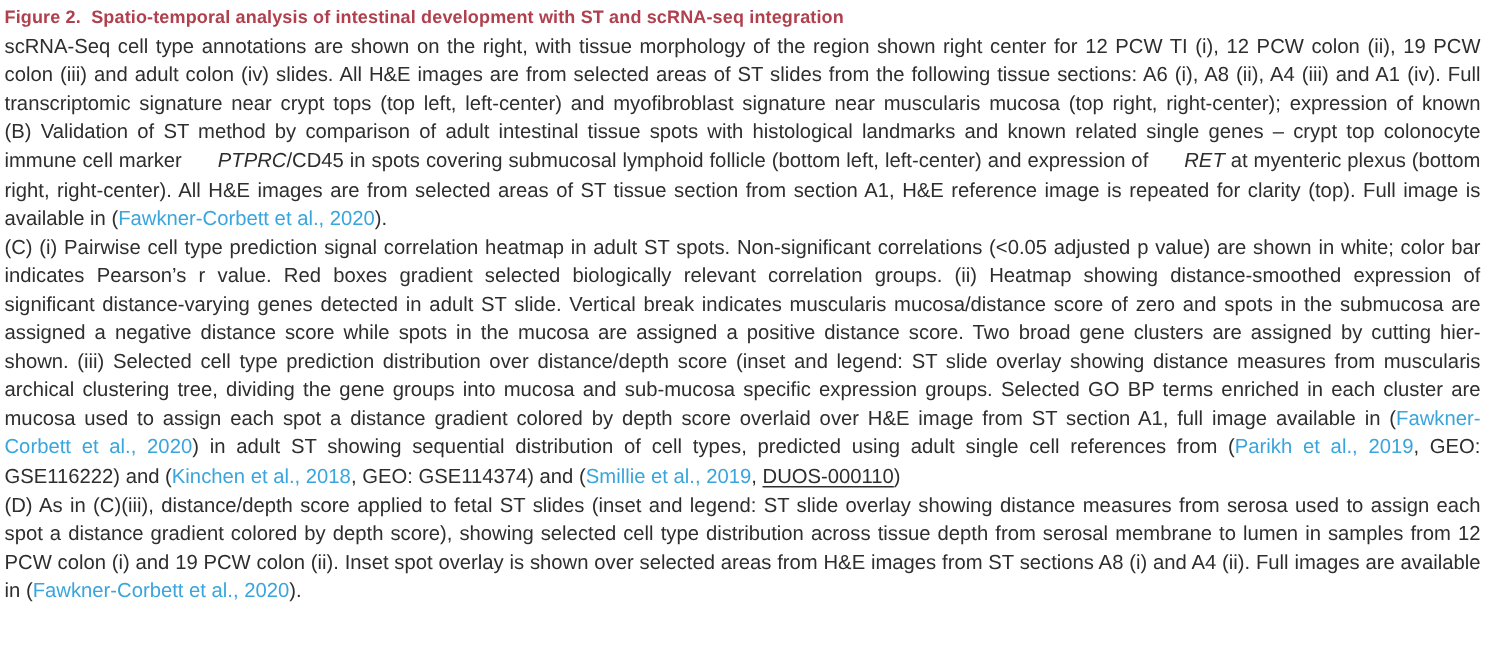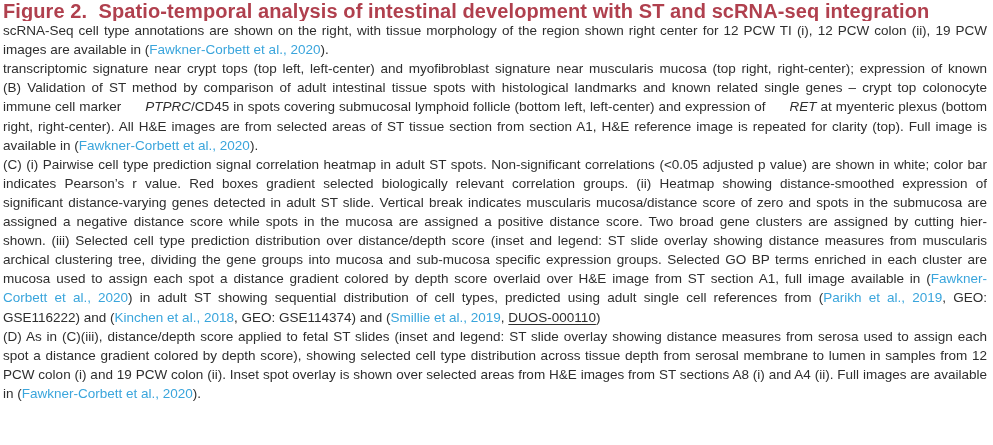--- a/index.html
+++ b/index.html
@@ -17,21 +17,21 @@
     width: 993px;
     padding: 2px 6px 0 3px;
     font-family: "Liberation Sans", sans-serif;
     font-size: 13.5px;
     line-height: 19.1px;
     color: var(--body-color, #2e2e2e);
     -webkit-font-smoothing: antialiased;
   }
   .figure-title {
     font-weight: 700;
-    font-size: 20px;
+    font-size: 12px;
     height: 19.1px;
     overflow: hidden;
     color: var(--title-color, #b0404e);
     letter-spacing: 0.1px;
   }
   .cap-line {
     text-align: justify;
     text-align-last: justify;
     text-justify: inter-word;
     height: 19.1px;
@@ -54,21 +54,21 @@
     cursor: pointer;
   }
 </style>
 </head>
 <body style="background: rgb(255, 255, 255);">
 
 <div class="caption">
   <div class="figure-title">Figure 2.&nbsp; Spatio-temporal analysis of intestinal development with ST and scRNA-seq integration</div>
   <div id="caption-body">
       <div class="cap-line"><span>scRNA-Seq cell type annotations are shown on the right, with tissue morphology of the region shown right center for 12 PCW TI (i), 12 PCW colon (ii), 19 PCW</span></div>
-      <div class="cap-line last"><span>images are available in (</span><span class="seg-link">Fawkner-Corbett et al., 2020</span><span>).</span></div>
+      <div class="cap-line"><span>colon (iii) and adult colon (iv) slides. All H&amp;E images are from selected areas of ST slides from the following tissue sections: A6 (i), A8 (ii), A4 (iii) and A1 (iv). Full</span></div>
       <div class="cap-line"><span>transcriptomic signature near crypt tops (top left, left-center) and myofibroblast signature near muscularis mucosa (top right, right-center); expression of known</span></div>
       <div class="cap-line"><span>(B) Validation of ST method by comparison of adult intestinal tissue spots with histological landmarks and known related single genes – crypt top colonocyte</span></div>
       <div class="cap-line"><span>immune cell marker </span><span class="seg-italic">PTPRC</span><span>/CD45 in spots covering submucosal lymphoid follicle (bottom left, left-center) and expression of </span><span class="seg-italic">RET</span><span> at myenteric plexus (bottom</span></div>
       <div class="cap-line"><span>right, right-center). All H&amp;E images are from selected areas of ST tissue section from section A1, H&amp;E reference image is repeated for clarity (top). Full image is</span></div>
       <div class="cap-line last"><span>available in (</span><span class="seg-link">Fawkner-Corbett et al., 2020</span><span>).</span></div>
       <div class="cap-line"><span>(C) (i) Pairwise cell type prediction signal correlation heatmap in adult ST spots. Non-significant correlations (&lt;0.05 adjusted p value) are shown in white; color bar</span></div>
       <div class="cap-line"><span>indicates Pearson’s r value. Red boxes gradient selected biologically relevant correlation groups. (ii) Heatmap showing distance-smoothed expression of</span></div>
       <div class="cap-line"><span>significant distance-varying genes detected in adult ST slide. Vertical break indicates muscularis mucosa/distance score of zero and spots in the submucosa are</span></div>
       <div class="cap-line"><span>assigned a negative distance score while spots in the mucosa are assigned a positive distance score. Two broad gene clusters are assigned by cutting hier-</span></div>
       <div class="cap-line"><span>shown. (iii) Selected cell type prediction distribution over distance/depth score (inset and legend: ST slide overlay showing distance measures from muscularis</span></div>

